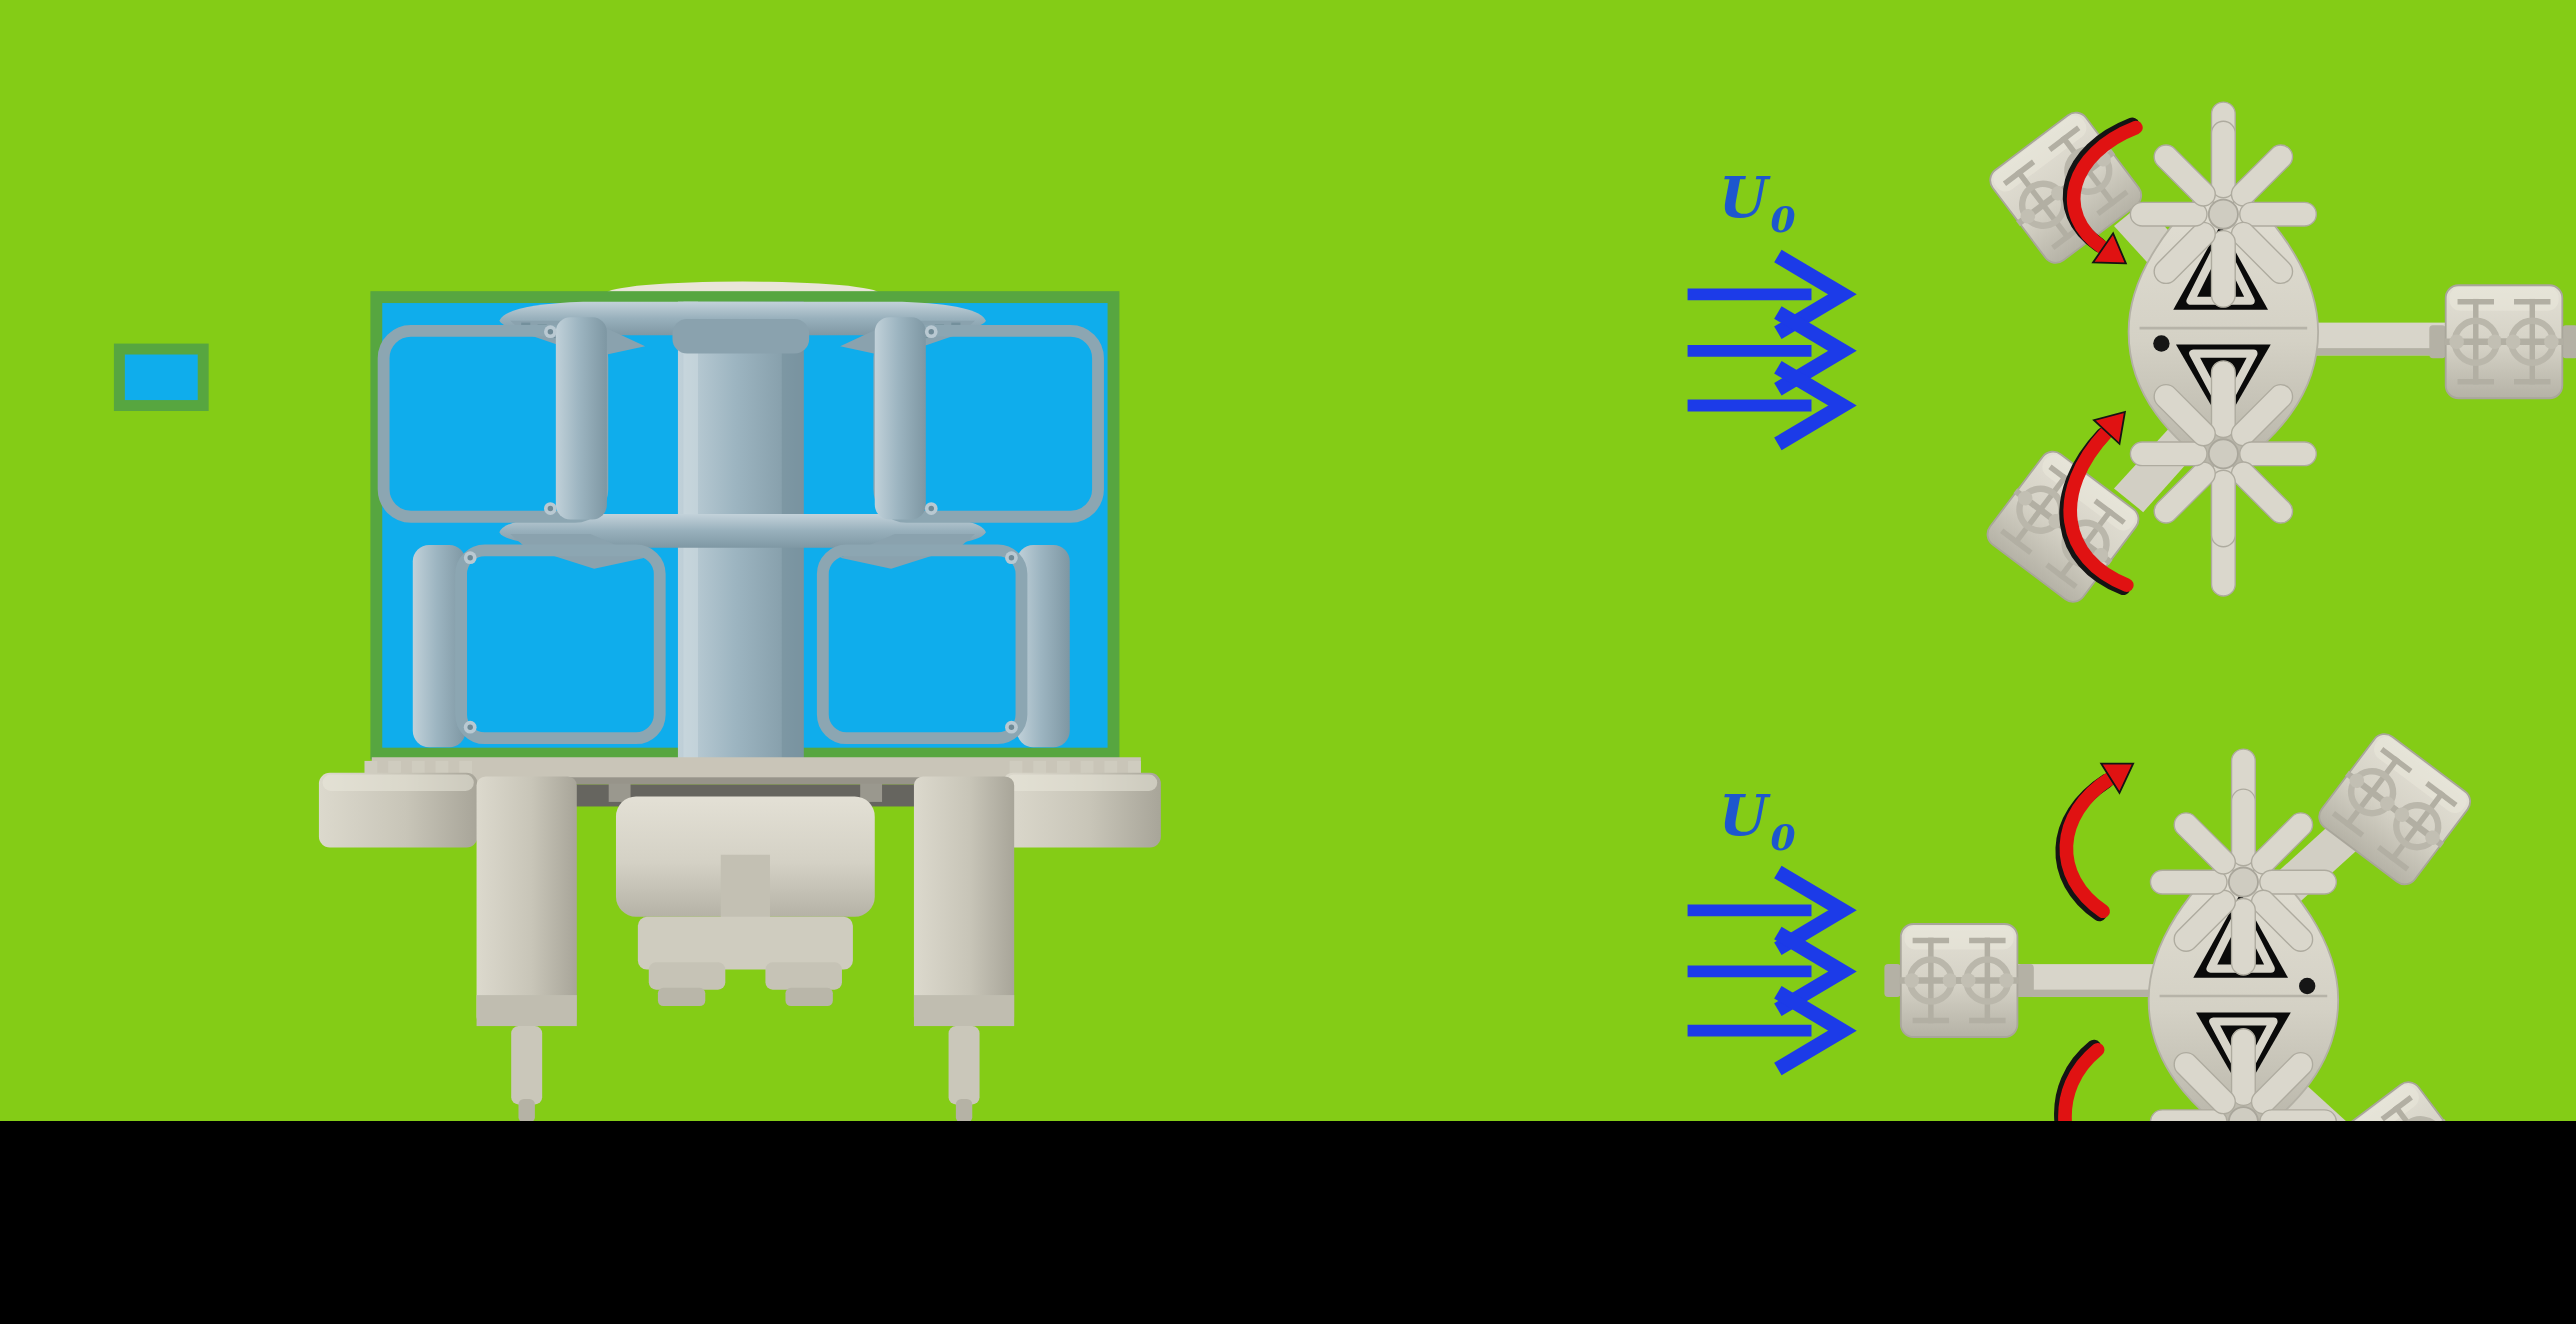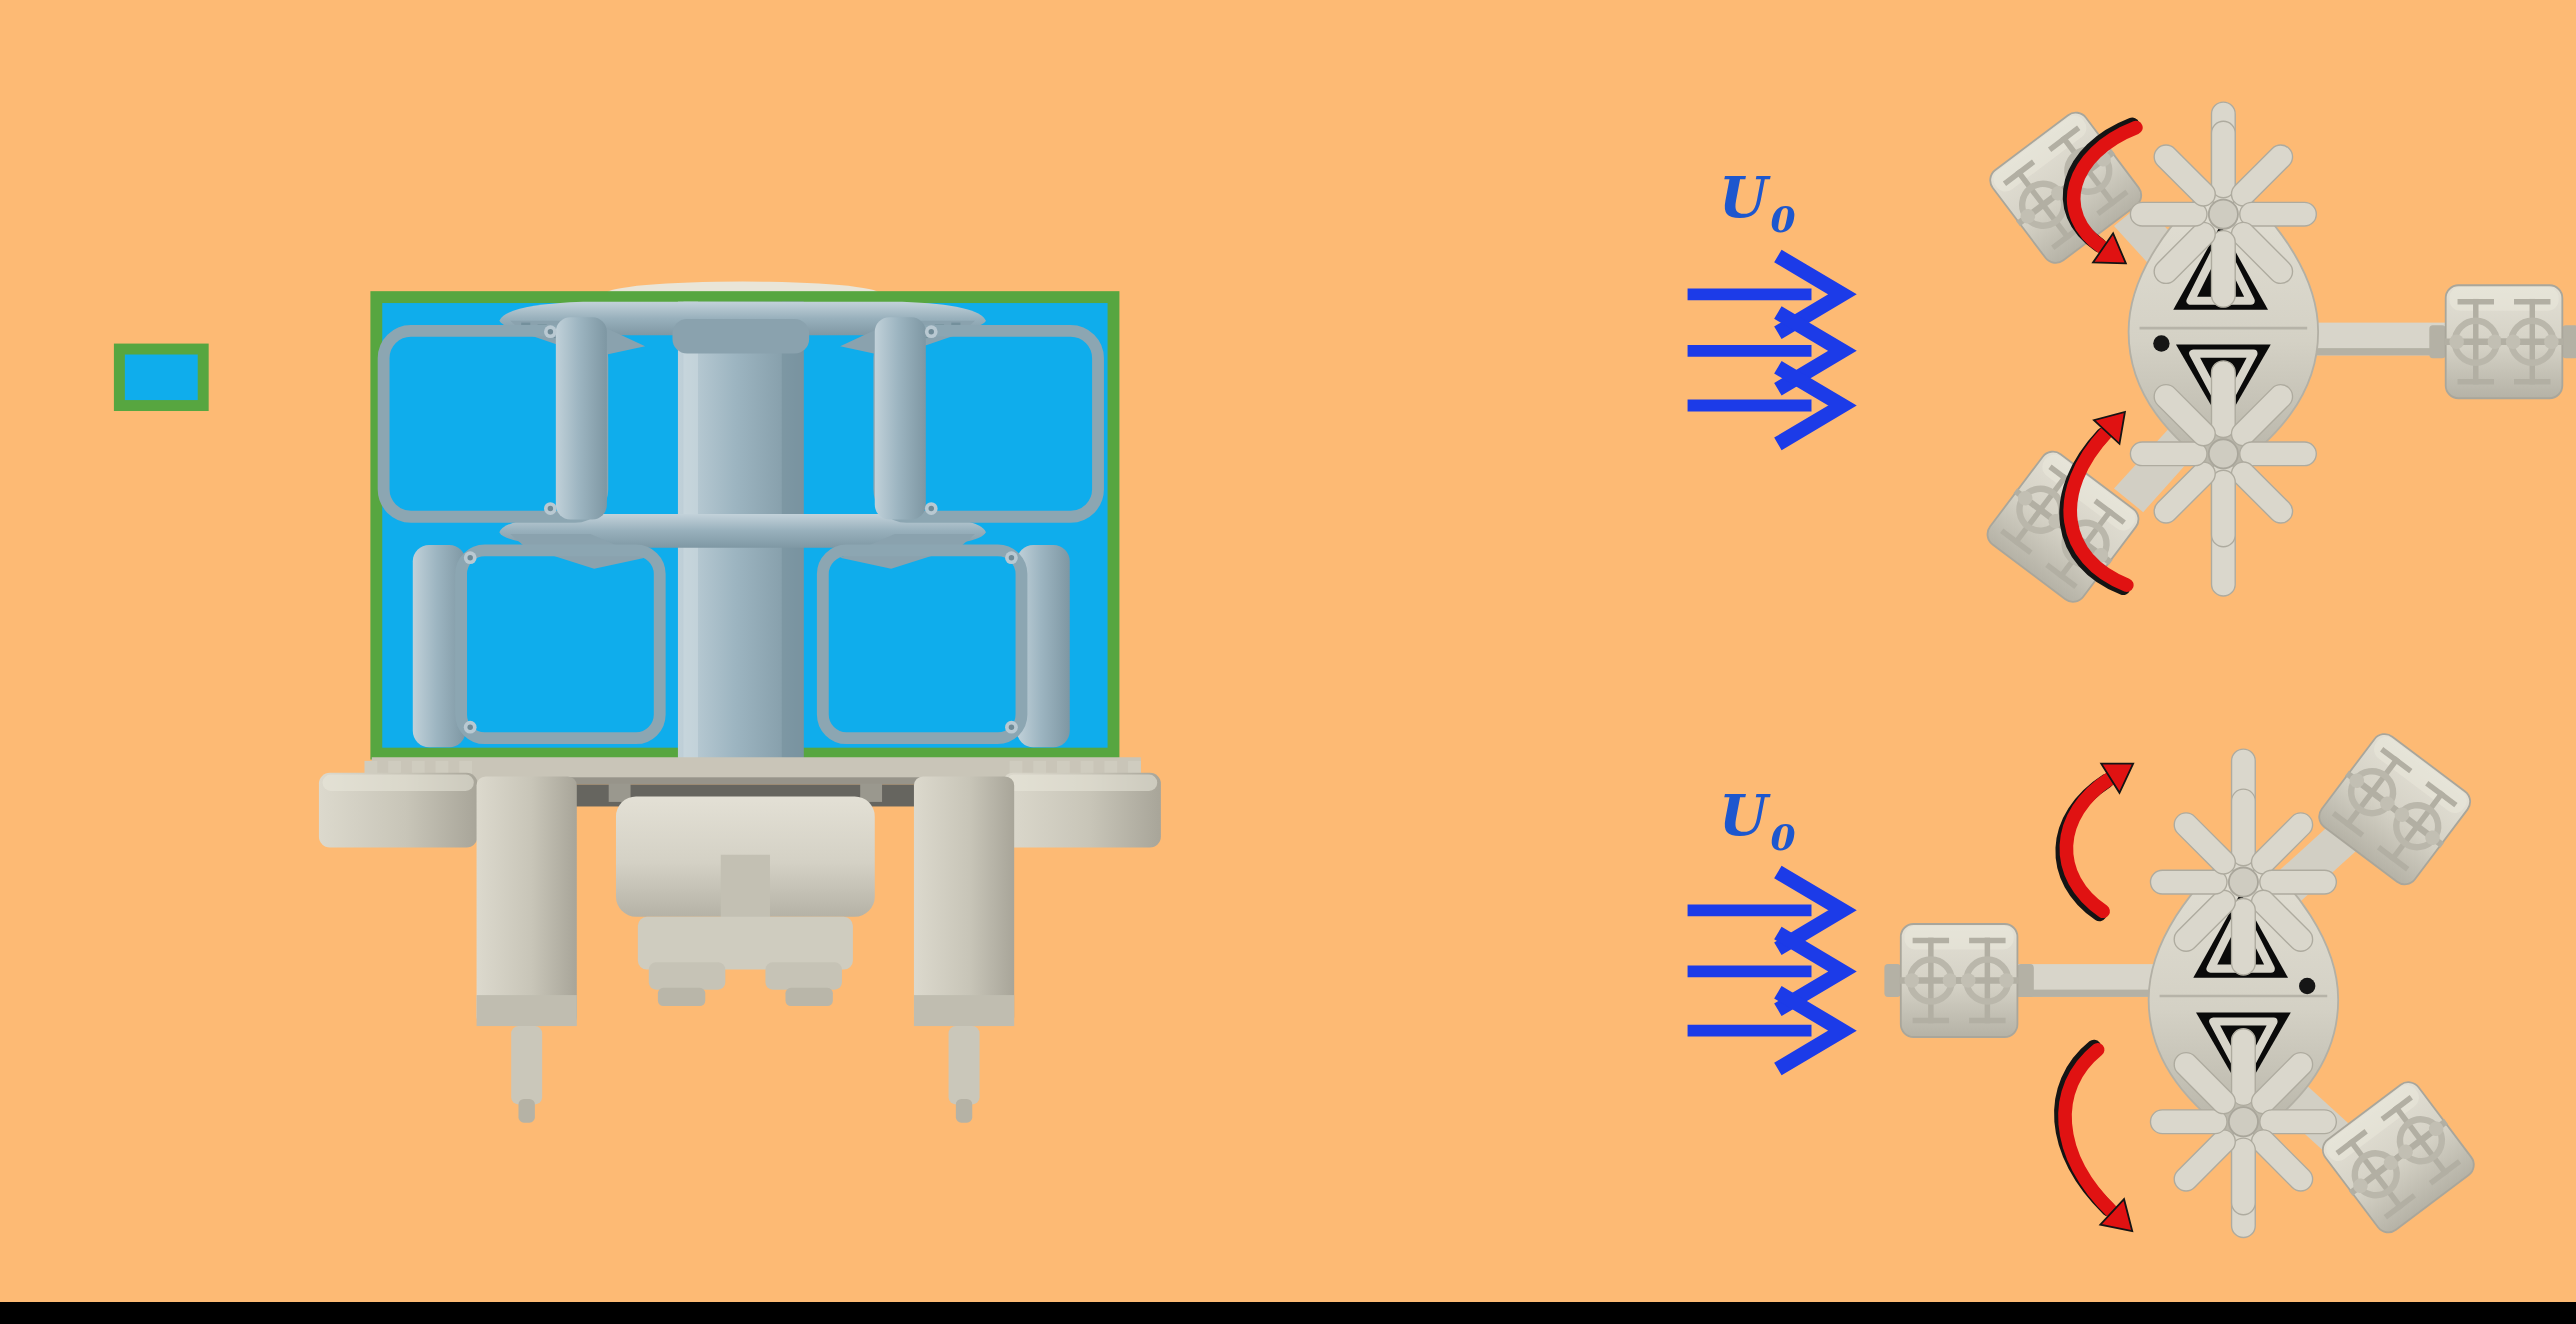--- a/index.html
+++ b/index.html
@@ -1,16 +1,16 @@
 <!DOCTYPE html>
 <html style="font-size:14.6px"><head>
 <meta charset="utf-8">
 <style>
   html,body{margin:0;padding:0;background:#000;}
-  #canvas{position:relative;width:2576px;height:1302px;background:#fdba74;overflow:hidden;
+  #canvas{position:relative;width:2576px;height:1121px;background:#84cc16;overflow:hidden;
           font-family:"DejaVu Sans",sans-serif;}
   svg{position:absolute;left:0;top:0;}
   .u0{position:absolute;font-family:"DejaVu Serif",serif;font-style:italic;font-weight:bold;
       font-size:56px;color:#1d57ce;line-height:1;letter-spacing:0.9px;}
   .u0 .sub{font-size:36px;position:relative;top:14.6px;left:1.8px;}
   
   .frame{fill:none;stroke:#8ca6b2;stroke-width:13;}
   .knuckle-a{fill:#b9c9d2;} .knuckle-b{fill:#6f8a96;}
   .arm-steel{fill:#8aa2ae;} .serr{fill:#74909c;}
   .deck{fill:#c9c5b8;} .deck-dark{fill:#66655f;} .deck-line{fill:#97948a;}

